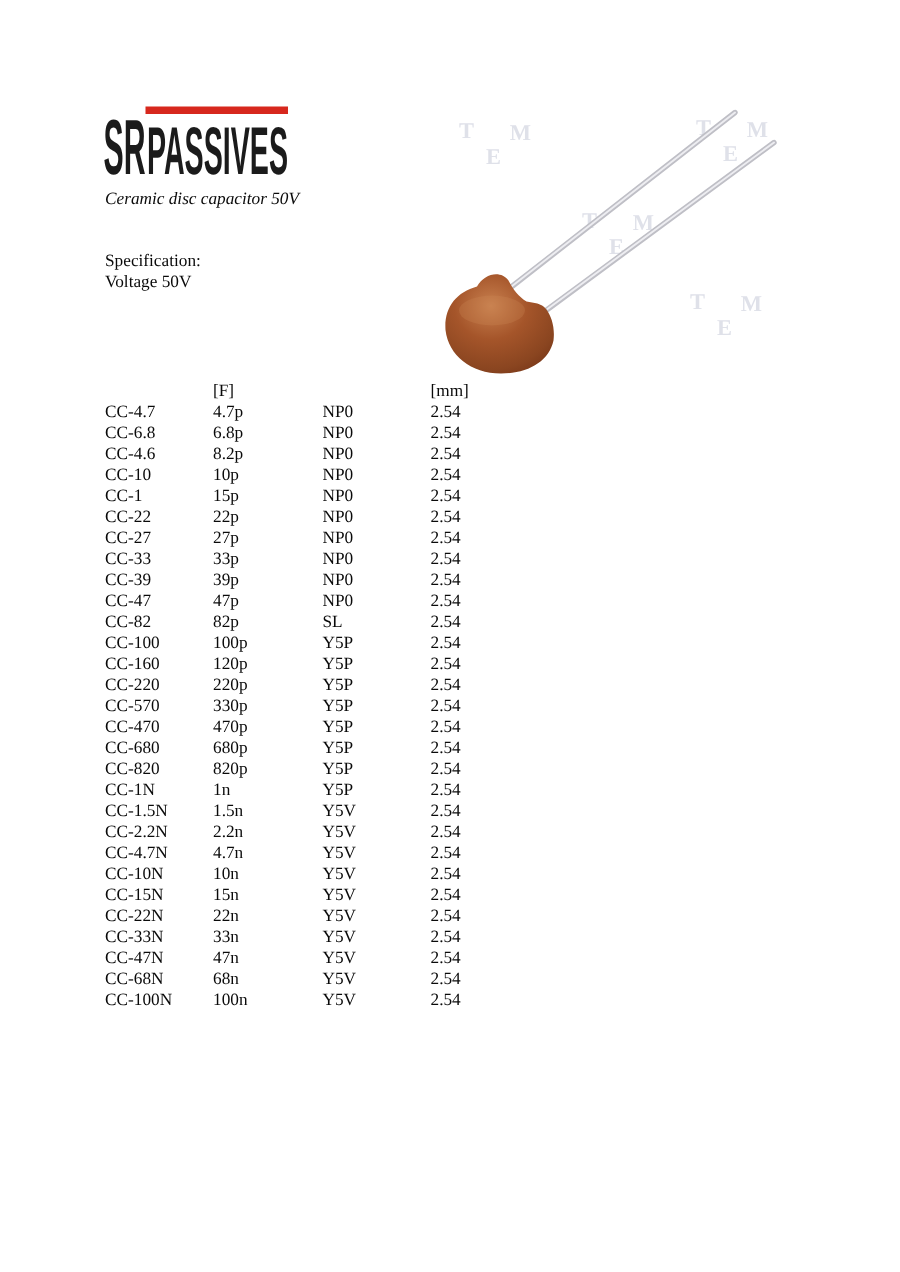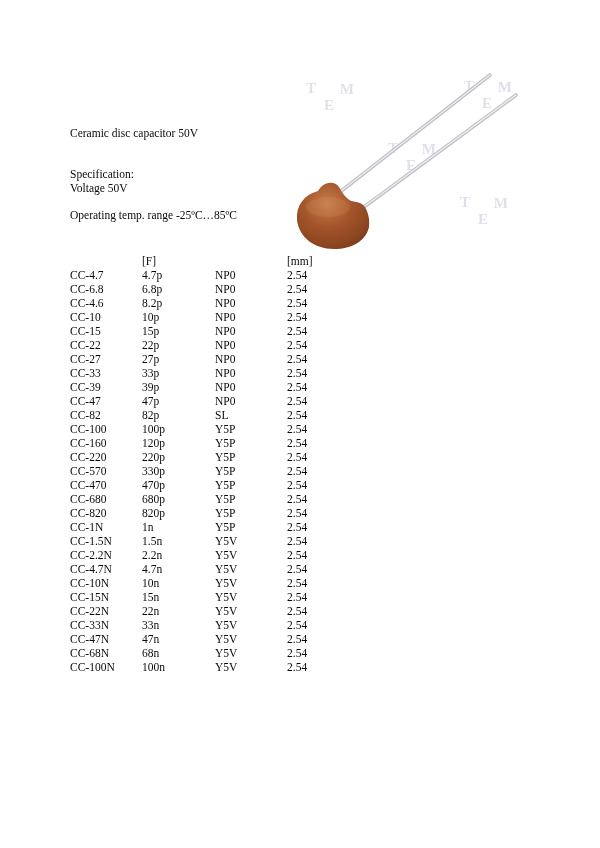--- a/index.html
+++ b/index.html
@@ -6,21 +6,21 @@
   html,body { background:#8a8a8a; }
   .page {
     position:relative; width:600px; height:848px;
     background:#ffffff; overflow:hidden;
     font-family:"Liberation Serif", serif; color:#0a0a0a;
   }
   
   .logo { position:absolute; left:68px; top:68px; width:140px; height:52px; }
   
   .intro-line { position:absolute; left:70px; font-size:11.5px; line-height:14px; white-space:nowrap; }
-  .intro-title   { top:126px; }
+  .intro-title   { top:126px;font-style:italic; }
   .intro-spec    { top:167px; }
   .intro-voltage { top:181px;text-align:right; }
   .intro-temp    { top:208px; }
   
   .wm { position:absolute; width:52px; height:36px; pointer-events:none;
         font-family:"Liberation Serif", serif; font-weight:bold;
         color:rgba(176,179,200,0.40); font-size:15px; }
   .wm span { position:absolute; line-height:1; }
   .wm .wm-t { left:2px;  top:1px; }
   .wm .wm-m { right:2px; top:2px; }
@@ -34,25 +34,31 @@
   
   .spec-table { position:absolute; left:70px; top:254px; width:300px; font-size:11.5px; }
   .t-row { display:grid; grid-template-columns:72px 73px 72px 60px; height:14px; line-height:14px; }
   .t-cell { white-space:nowrap; overflow:visible; }
 </style>
 </head>
 <body>
 
 <div class="page">
 
+  <div class="logo">
+    <svg width="140" height="52" viewBox="0 0 140 52">
+      <rect x="29" y="3" width="95" height="5" fill="#d7281d"></rect>
+      <text x="1" y="48" font-family="Liberation Sans, sans-serif" font-weight="bold" font-size="52" fill="#1b1b1b" textLength="28" lengthAdjust="spacingAndGlyphs">SR</text>
+      <text x="30" y="48" font-family="Liberation Sans, sans-serif" font-weight="bold" font-size="45" fill="#1b1b1b" textLength="94" lengthAdjust="spacingAndGlyphs">PASSIVES</text>
+    </svg>
+  </div>
 
   <div class="intro-line intro-title">Ceramic disc capacitor 50V</div>
   <div class="intro-line intro-spec">Specification:</div>
   <div class="intro-line intro-voltage">Voltage 50V</div>
-  <div class="intro-line intro-temp">Operating temp. range -25ºC…85ºC</div>
 
   <div class="wm wm1">
     <span class="wm-t">T</span>
     <span class="wm-m">M</span>
     <span class="wm-e">E</span>
   </div>
   <div class="wm wm2">
     <span class="wm-t">T</span>
     <span class="wm-m">M</span>
     <span class="wm-e">E</span>
@@ -125,21 +131,21 @@
           <div class="t-cell">NP0</div>
           <div class="t-cell">2.54</div>
         </div>
         <div class="t-row">
           <div class="t-cell">CC-10</div>
           <div class="t-cell">10p</div>
           <div class="t-cell">NP0</div>
           <div class="t-cell">2.54</div>
         </div>
         <div class="t-row">
-          <div class="t-cell">CC-15</div>
+          <div class="t-cell">CC-1</div>
           <div class="t-cell">15p</div>
           <div class="t-cell">NP0</div>
           <div class="t-cell">2.54</div>
         </div>
         <div class="t-row">
           <div class="t-cell">CC-22</div>
           <div class="t-cell">22p</div>
           <div class="t-cell">NP0</div>
           <div class="t-cell">2.54</div>
         </div>

